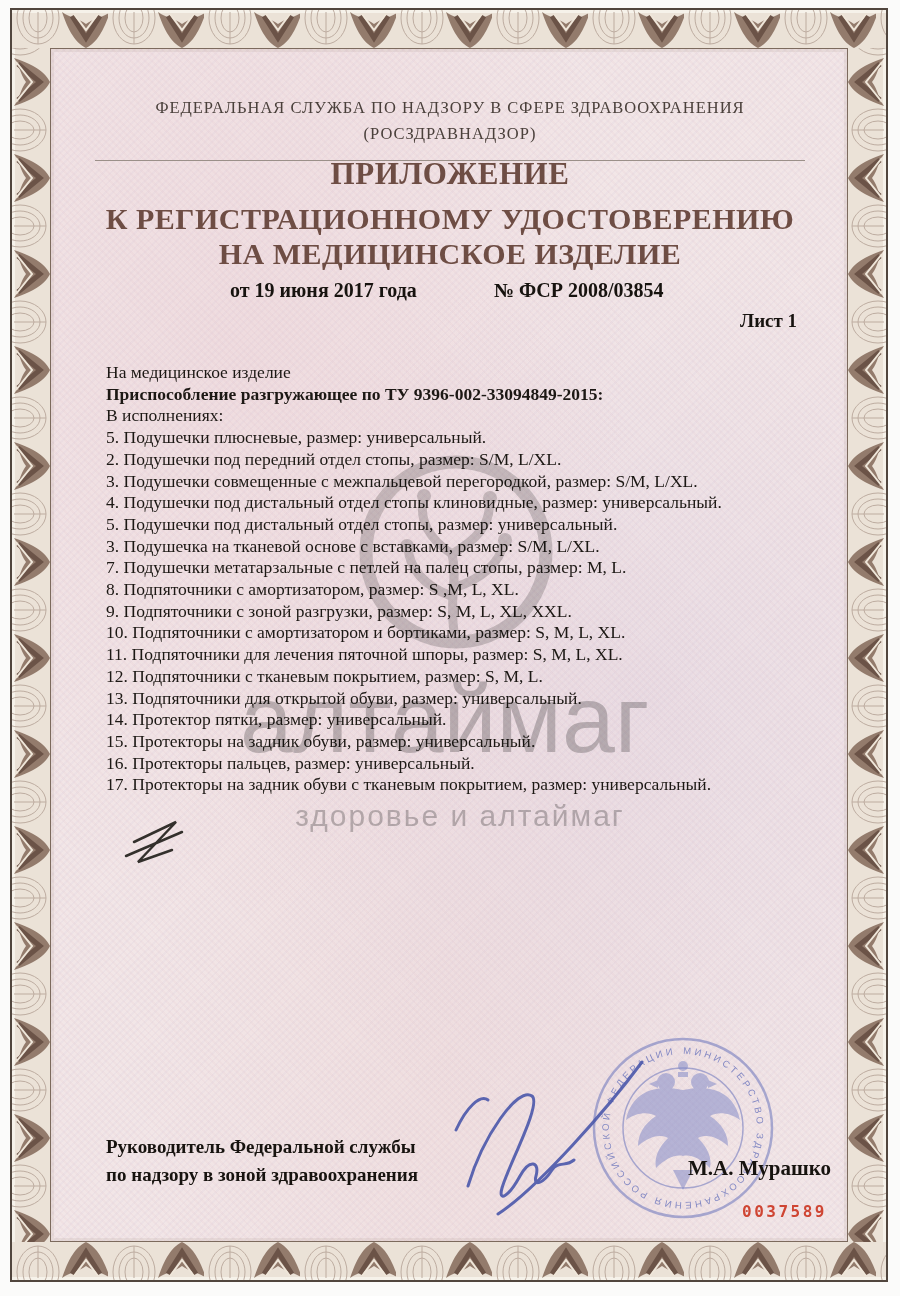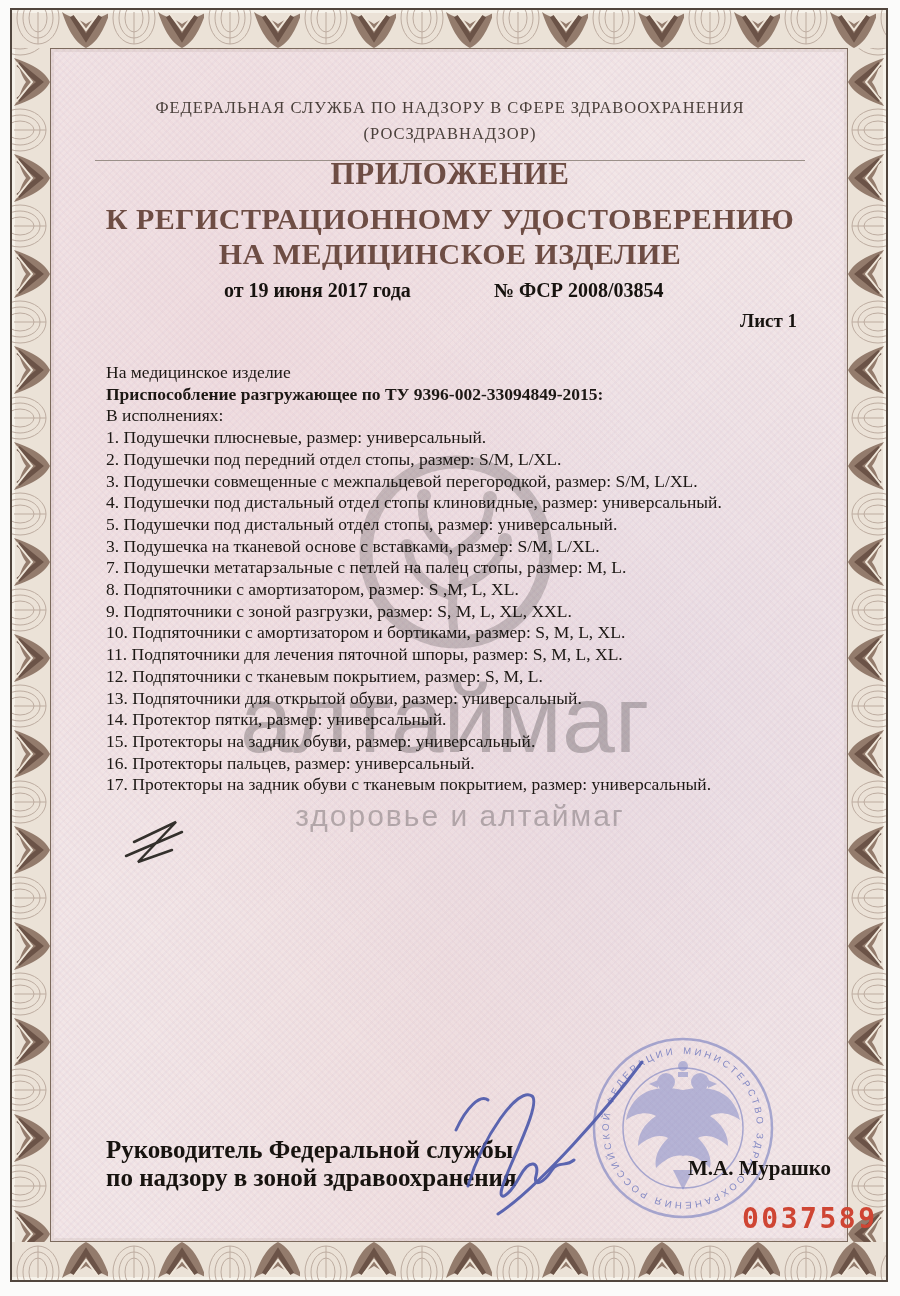--- a/index.html
+++ b/index.html
@@ -26,33 +26,33 @@
   
   .content{position:absolute;inset:0;}
   .centered{position:absolute;left:0;width:100%;text-align:center;}
   .agency{top:98px;font-size:16.5px;letter-spacing:1px;color:#4a403b;}
   .agency2{top:124px;font-size:16.5px;letter-spacing:1px;color:#4a403b;}
   .rule{position:absolute;left:95px;top:160px;width:710px;border-top:1.5px solid #9b9089;}
   .title1{top:156px;font-size:31px;font-weight:bold;color:#6e4d44;letter-spacing:.5px;}
   .title2{top:202px;font-size:30px;font-weight:bold;color:#6e4d44;letter-spacing:.5px;}
   .title3{top:237px;font-size:30px;font-weight:bold;color:#6e4d44;letter-spacing:.5px;}
   .meta{position:absolute;top:279px;font-size:20px;font-weight:bold;color:#17130f;}
-  .meta.date{left:224px;text-align:center;}
+  .meta.date{left:230px;text-align:center;}
   .meta.number{left:494px;}
   .sheet{position:absolute;left:740px;top:310px;font-size:19px;font-weight:bold;color:#17130f;}
   .body-block{position:absolute;left:106px;top:362px;width:720px;color:#1c1814;}
   .body-line{font-size:17.5px;line-height:21.7px;white-space:nowrap;}
   .body-line.bold{font-weight:bold;}
   
   .squiggle{position:absolute;left:120px;top:814px;}
-  .footer-pos{position:absolute;left:106px;font-size:25px;font-weight:bold;color:#17130f;}
+  .footer-pos{position:absolute;left:106px;font-size:19px;font-weight:bold;color:#17130f;}
   .footer-pos.l1{top:1136px;}
   .footer-pos.l2{top:1164px;}
   .signer{position:absolute;left:688px;top:1156px;font-size:21px;font-weight:bold;color:#17130f;}
-  .serial{position:absolute;left:742px;top:1202px;font-size:28px;font-weight:bold;
+  .serial{position:absolute;left:742px;top:1202px;font-size:16px;font-weight:bold;
           font-family:"DejaVu Sans Mono",monospace;color:#cf4533;letter-spacing:2.5px;}
   .signature-svg{position:absolute;left:448px;top:1066px;overflow:visible;}
   .stamp-svg{position:absolute;left:578px;top:1018px;}
   
   .wm{position:absolute;color:#8e8e8e;mix-blend-mode:multiply;
       font-family:"Liberation Sans","DejaVu Sans",sans-serif;}
   .wm-logo{left:350px;top:446px;opacity:.40;}
   .wm-brand{left:240px;top:672px;width:480px;text-align:left;font-size:95px;
             font-weight:normal;opacity:.50;letter-spacing:0px;line-height:1;}
   .wm-tagline{left:280px;top:799px;width:360px;text-align:center;font-size:30px;
@@ -148,21 +148,21 @@
     <div class="centered title3">НА МЕДИЦИНСКОЕ ИЗДЕЛИЕ</div>
     <div class="meta date">от  19 июня 2017 года</div>
     <div class="meta number">№  ФСР 2008/03854</div>
     <div class="sheet">Лист  1</div>
 
     <div class="body-block">
       <div class="body-line">На медицинское изделие</div>
       <div class="body-line bold">Приспособление разгружающее по ТУ 9396-002-33094849-2015:</div>
       <div class="body-line">В исполнениях:</div>
       <div>
-          <div class="body-line">1. Подушечки плюсневые, размер: универсальный.</div>
+          <div class="body-line">5. Подушечки плюсневые, размер: универсальный.</div>
           <div class="body-line">2. Подушечки под передний отдел стопы, размер: S/M, L/XL.</div>
           <div class="body-line">3. Подушечки совмещенные с межпальцевой перегородкой, размер: S/M, L/XL.</div>
           <div class="body-line">4. Подушечки под дистальный отдел стопы клиновидные, размер: универсальный.</div>
           <div class="body-line">5. Подушечки под дистальный отдел стопы, размер: универсальный.</div>
           <div class="body-line">3. Подушечка на тканевой основе с вставками, размер: S/M, L/XL.</div>
           <div class="body-line">7. Подушечки метатарзальные с петлей на палец стопы, размер: M, L.</div>
           <div class="body-line">8. Подпяточники с амортизатором, размер: S ,M, L, XL.</div>
           <div class="body-line">9. Подпяточники с зоной разгрузки, размер: S, M, L, XL, XXL.</div>
           <div class="body-line">10. Подпяточники с амортизатором и бортиками, размер: S, M, L, XL.</div>
           <div class="body-line">11. Подпяточники для лечения пяточной шпоры, размер: S, M, L, XL.</div>

